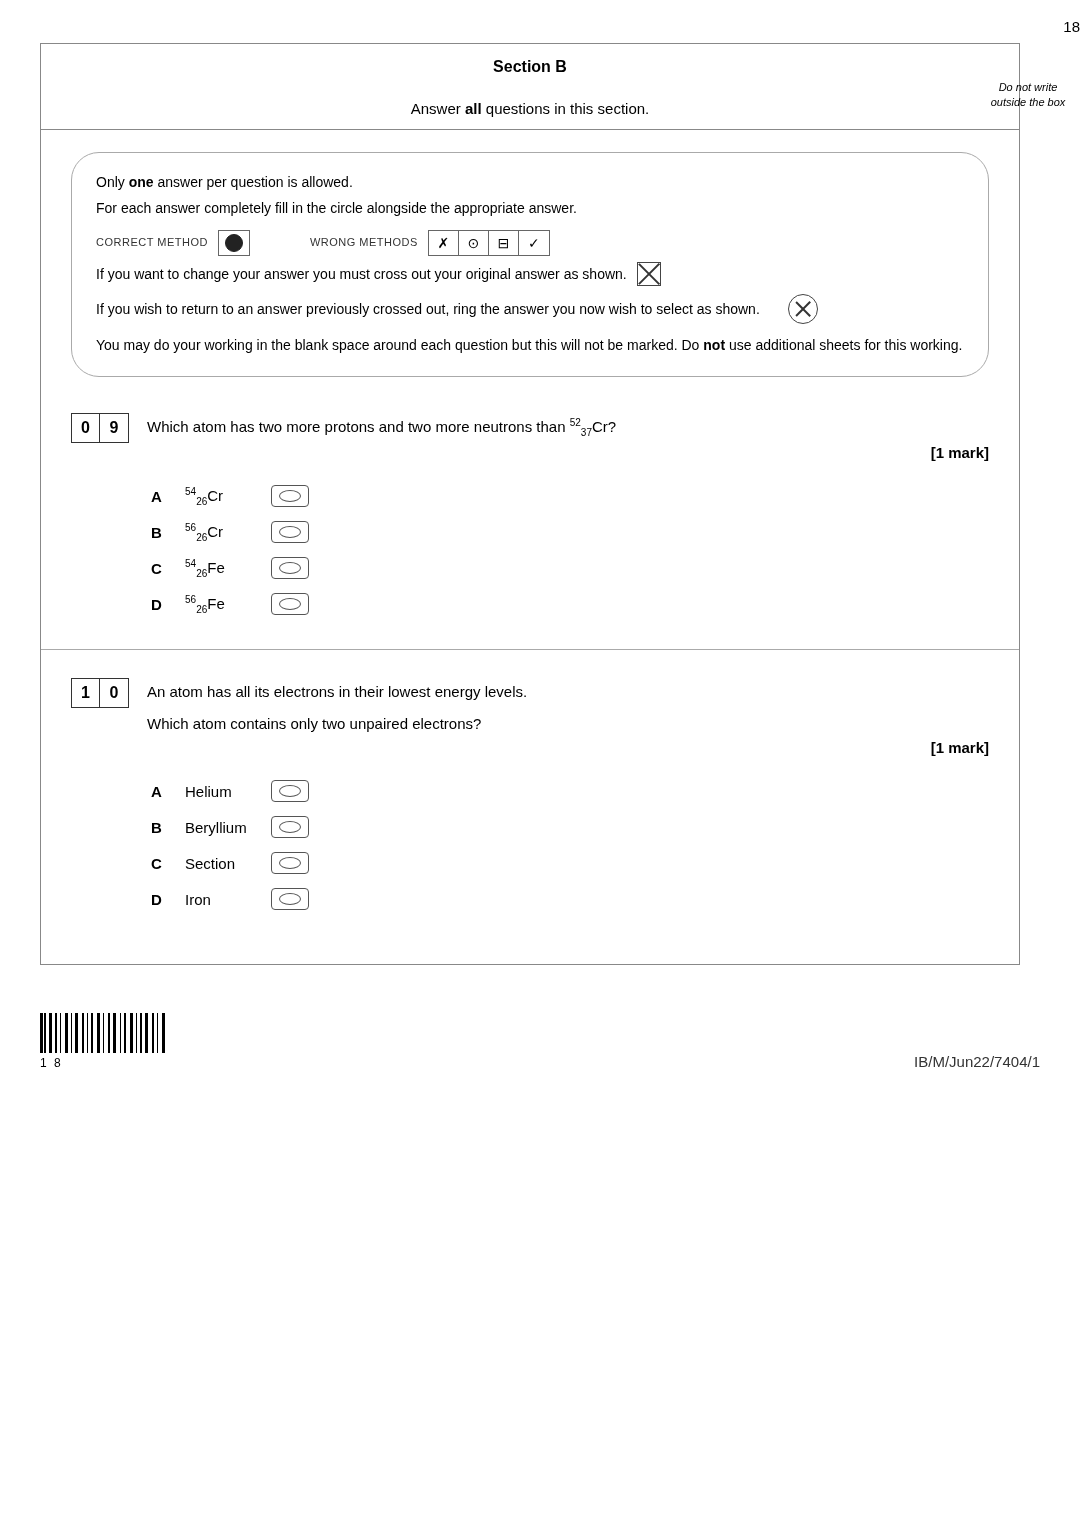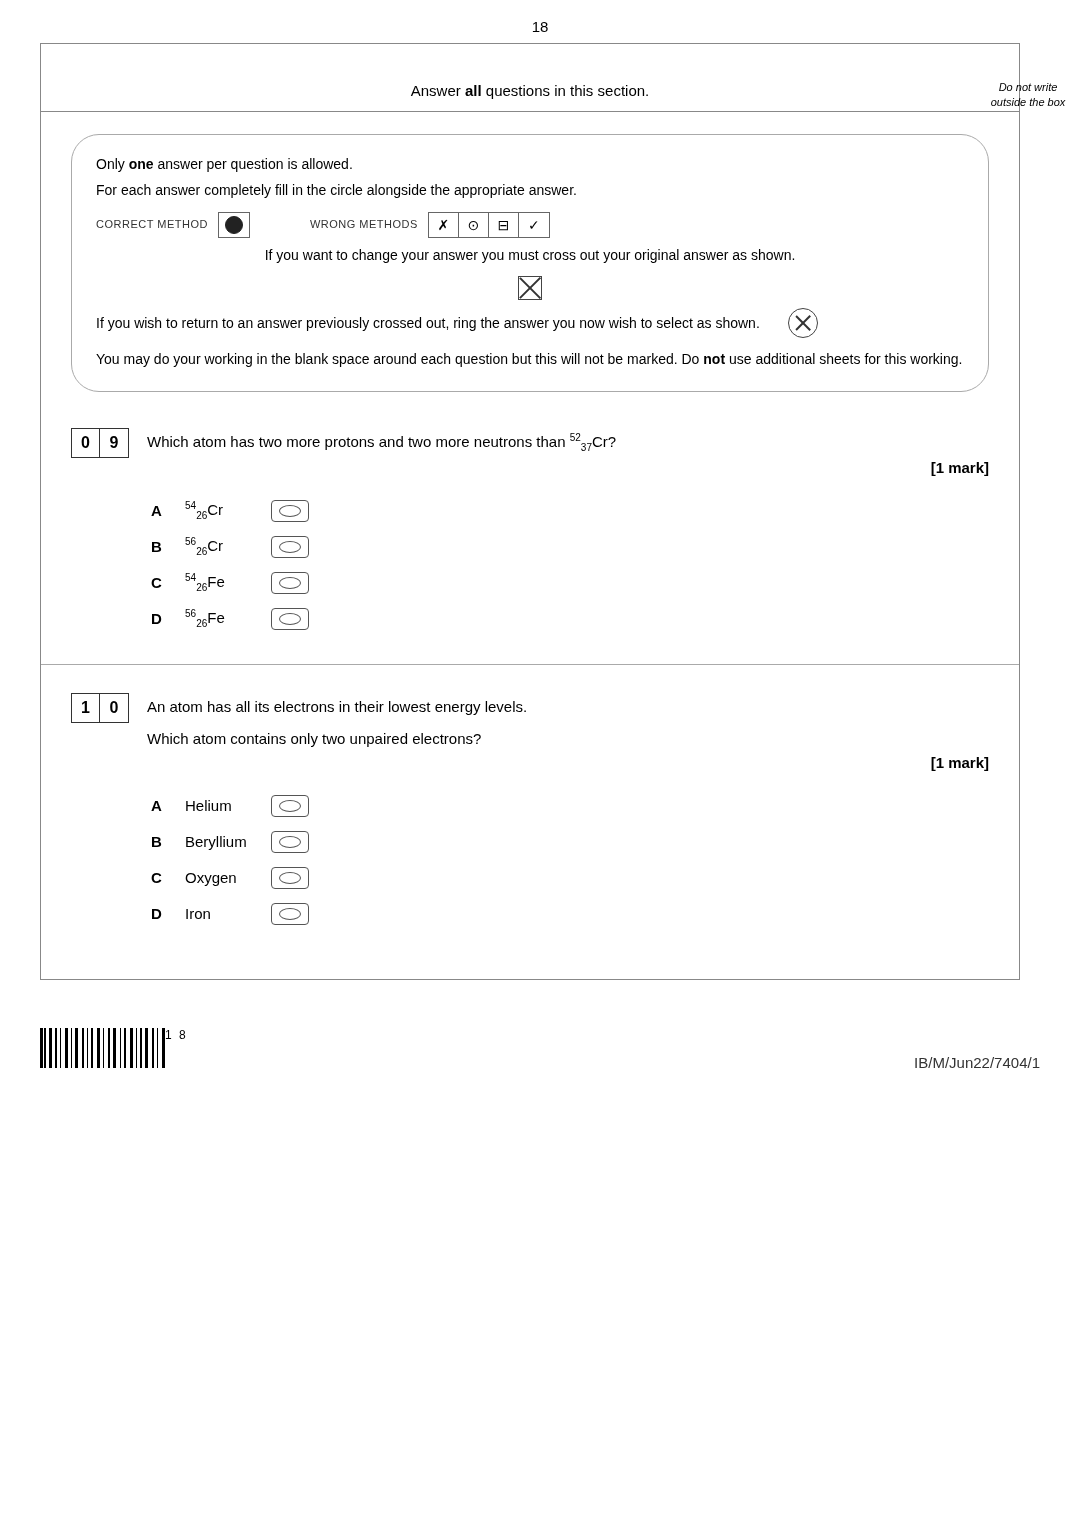--- a/index.html
+++ b/index.html
@@ -6,21 +6,21 @@
     body {
       background: #fff;
       font-family: Arial, sans-serif;
       font-size: 15px;
       color: #000;
       width: 1080px;
       min-height: 1527px;
       position: relative;
     }
     .page-number {
-      text-align: center;
+      text-align: right;
       padding: 18px 0 8px 0;
       font-size: 15px;
     }
     .do-not-write {
       position: absolute;
       top: 80px;
       right: 12px;
       font-size: 11px;
       font-style: italic;
       text-align: center;
@@ -149,21 +149,21 @@
     sub { font-size: 10px; vertical-align: sub; }
     .footer {
       display: flex;
       justify-content: space-between;
       align-items: flex-end;
       padding: 18px 40px 10px 40px;
       margin-top: 30px;
     }
     .barcode {
       display: flex;
-      flex-direction: row;
+      flex-direction: column;
       align-items: flex-start;
     }
     .barcode-lines {
       display: flex;
       gap: 1px;
       height: 40px;
       margin-bottom: 3px;
     }
     .barcode-lines span {
       display: inline-block;
@@ -233,20 +233,21 @@
 </head>
 <body>
 
 <div class="page-number">18</div>
 
 <div class="do-not-write">Do not write outside the box</div>
 
 <div class="main-border">
 
   <div class="section-b-header">
+    <div class="title">Section B</div>
     <div class="subtitle">
       Answer <strong>all</strong> questions in this section.
     </div>
   </div>
 
   <div class="instructions-box">
     <div class="line">
       Only <strong>one</strong> answer per question is allowed.
     </div>
     <div class="line">For each answer completely fill in the circle alongside the appropriate answer.</div>
@@ -261,21 +262,21 @@
       <span style="width:40px;"></span>
       <span class="method-label">WRONG METHODS</span>
       <div class="wrong-methods-group">
         <div class="wm-cell">✗</div>
         <div class="wm-cell">⊙</div>
         <div class="wm-cell">⊟</div>
         <div class="wm-cell">✓</div>
       </div>
     </div>
 
-    <div class="line" style="display:flex; align-items:center; gap:10px; margin-top:6px;flex-direction:column;">
+    <div class="line" style="display:flex; align-items:center; gap:10px; margin-top:6px;">
       <span>If you want to change your answer you must cross out your original answer as shown.</span>
       <span class="cross-out-icon"></span>
     </div>
 
     <div class="line" style="display:flex; align-items:center; gap:28px; margin-top:8px;">
       <span>If you wish to return to an answer previously crossed out, ring the answer you now wish to select as shown.</span>
       <span class="ring-cross-icon"></span>
     </div>
 
     <div class="line" style="margin-top:10px;">
@@ -368,21 +369,21 @@
       <div class="answer-option-row">
         <span class="option-letter">B</span>
         <span class="option-text">Beryllium</span>
         <div class="answer-bubble">
           <div class="bubble-inner"></div>
         </div>
       </div>
 
       <div class="answer-option-row">
         <span class="option-letter">C</span>
-        <span class="option-text">Oxygen</span>
+        <span class="option-text">Section</span>
         <div class="answer-bubble">
           <div class="bubble-inner"></div>
         </div>
       </div>
 
       <div class="answer-option-row">
         <span class="option-letter">D</span>
         <span class="option-text">Iron</span>
         <div class="answer-bubble">
           <div class="bubble-inner"></div>

